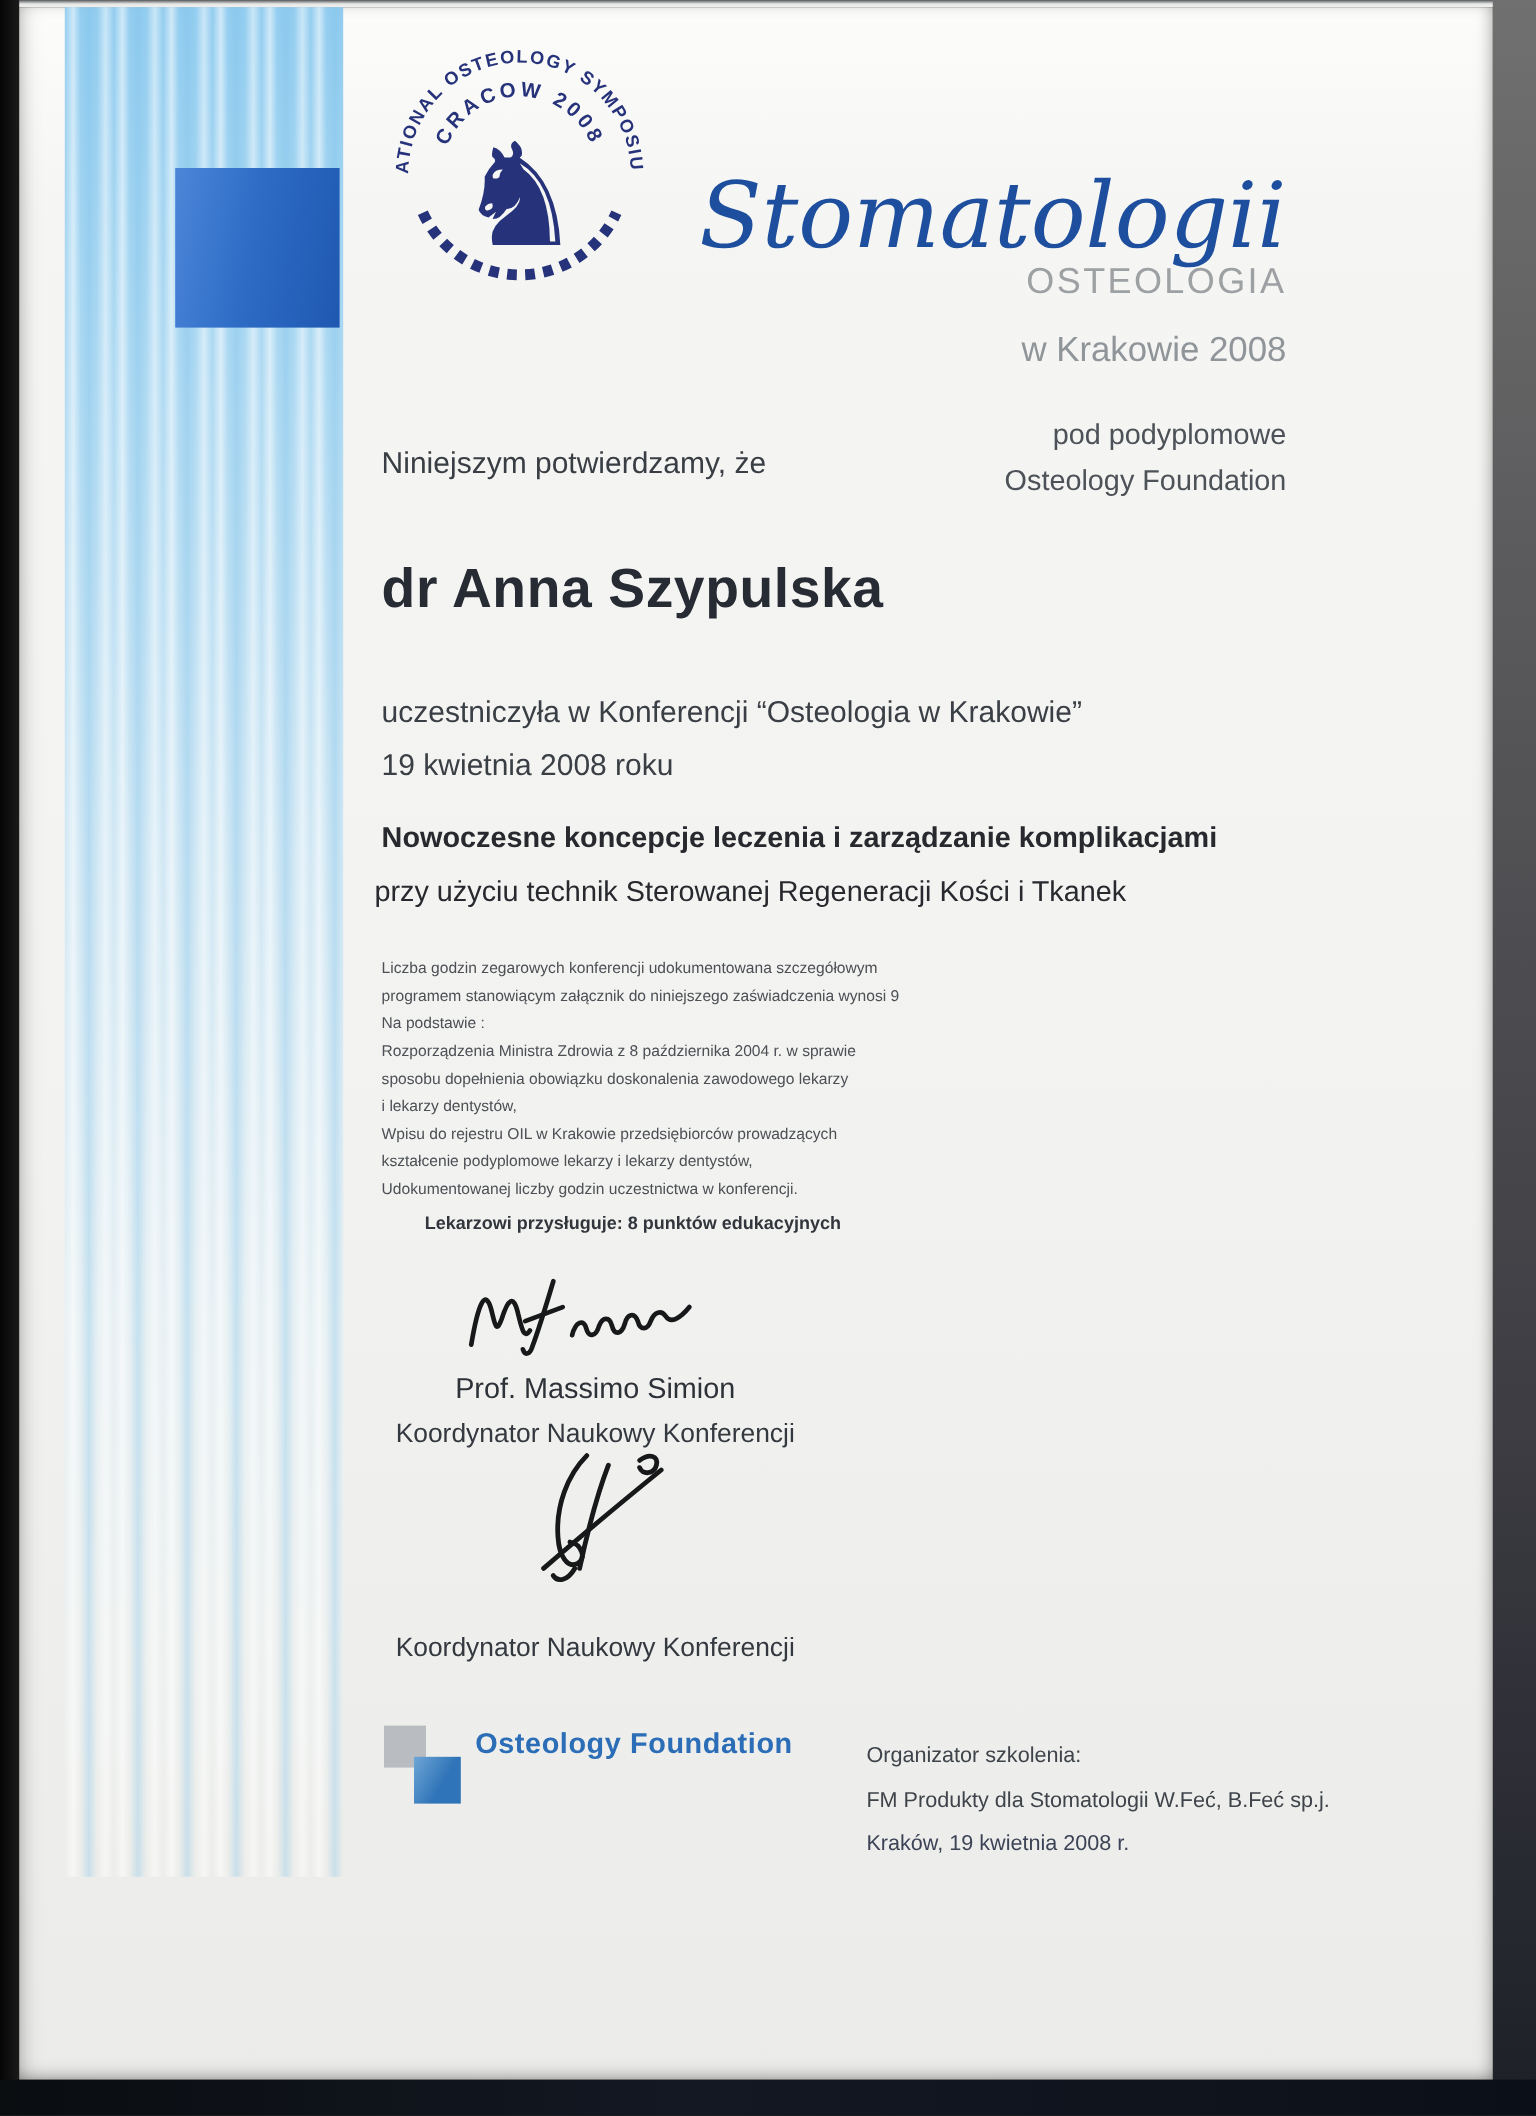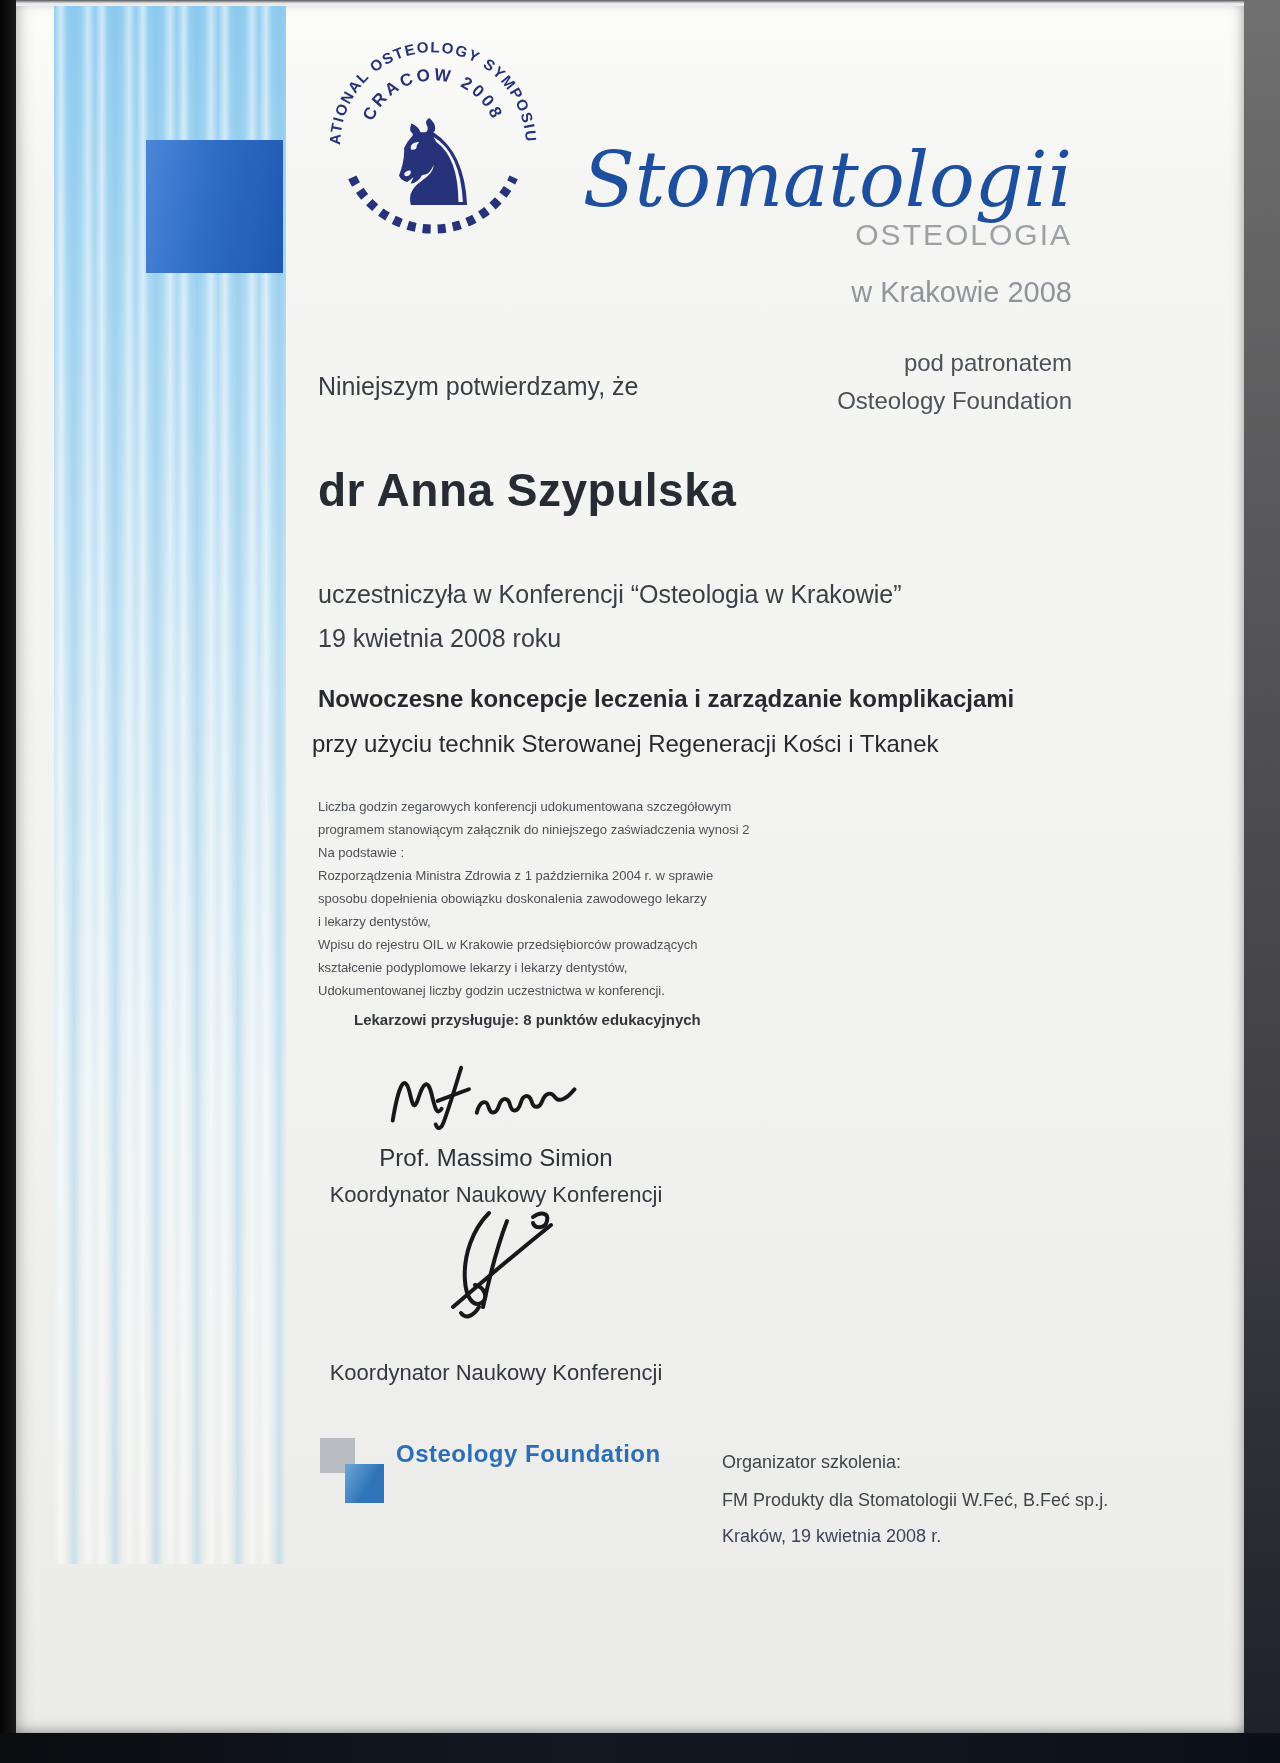--- a/index.html
+++ b/index.html
@@ -128,35 +128,35 @@
       <text class="arc-inner" text-anchor="middle">
         <textPath href="#arcInner" startOffset="50%">CRACOW 2008</textPath>
       </text>
       <text class="horse" x="116" y="185" text-anchor="middle">♞</text>
       <path d="M 36 158 A 88 88 0 0 0 196 158" fill="none" stroke="#26327a" stroke-width="9" stroke-dasharray="8 7"></path>
     </svg>
 
     <div class="t-title">Stomatologii</div>
     <div class="t-event">OSTEOLOGIA</div>
     <div class="t-edition">w Krakowie 2008</div>
-    <div class="t-patron-label">pod patronatem</div>
+    <div class="t-patron-label">pod podyplomowe</div>
     <div class="t-patron-org">Osteology Foundation</div>
 
     <div class="t-confirm">Niniejszym potwierdzamy, że</div>
     <div class="t-recipient">dr Anna Szypulska</div>
     <div class="t-part1">uczestniczyła w Konferencji “Osteologia w Krakowie”</div>
     <div class="t-part2">19 kwietnia 2008 roku</div>
     <div class="t-topic1">Nowoczesne koncepcje leczenia i zarządzanie komplikacjami</div>
     <div class="t-topic2">przy użyciu technik Sterowanej Regeneracji Kości i Tkanek</div>
 
     <div class="legal">
       <div>Liczba godzin zegarowych konferencji udokumentowana szczegółowym</div>
-      <div>programem stanowiącym załącznik do niniejszego zaświadczenia wynosi 2</div>
+      <div>programem stanowiącym załącznik do niniejszego zaświadczenia wynosi 9</div>
       <div>Na podstawie :</div>
-      <div>Rozporządzenia Ministra Zdrowia z 1 października 2004 r. w sprawie</div>
+      <div>Rozporządzenia Ministra Zdrowia z 8 października 2004 r. w sprawie</div>
       <div>sposobu dopełnienia obowiązku doskonalenia zawodowego lekarzy</div>
       <div>i lekarzy dentystów,</div>
       <div>Wpisu do rejestru OIL w Krakowie przedsiębiorców prowadzących</div>
       <div>kształcenie podyplomowe lekarzy i lekarzy dentystów,</div>
       <div>Udokumentowanej liczby godzin uczestnictwa w konferencji.</div>
     </div>
     <div class="t-points">Lekarzowi przysługuje: 8 punktów edukacyjnych</div>
 
     <svg class="sig1" viewBox="0 0 215 88" aria-hidden="true">
       <path class="sig-stroke" d="M10 66 C16 30 22 18 27 36 C30 47 31 58 36 44 C41 28 46 22 50 40 C53 52 55 62 60 54"></path>

